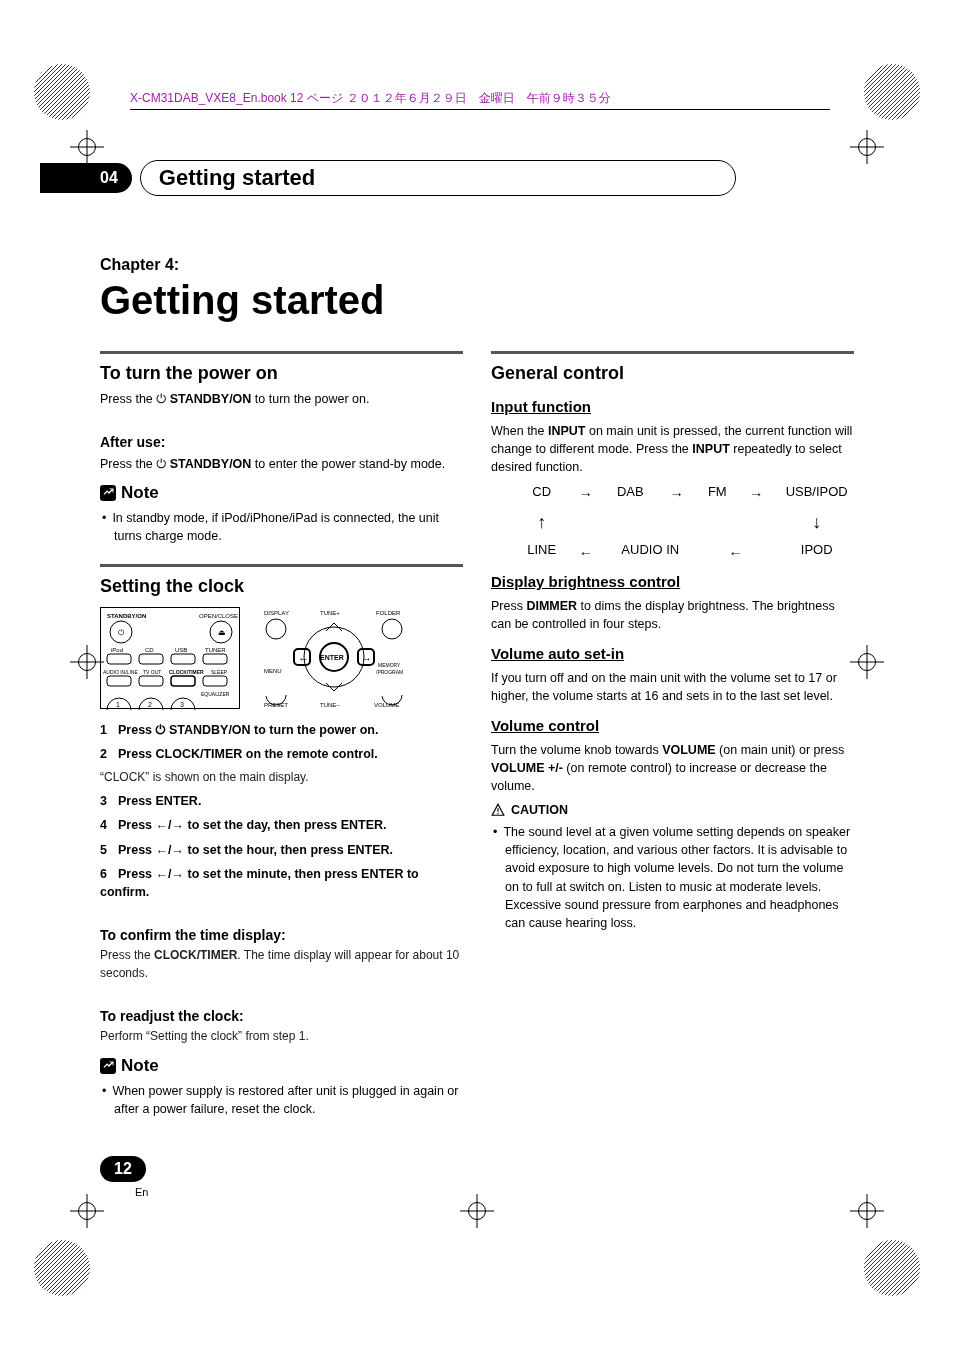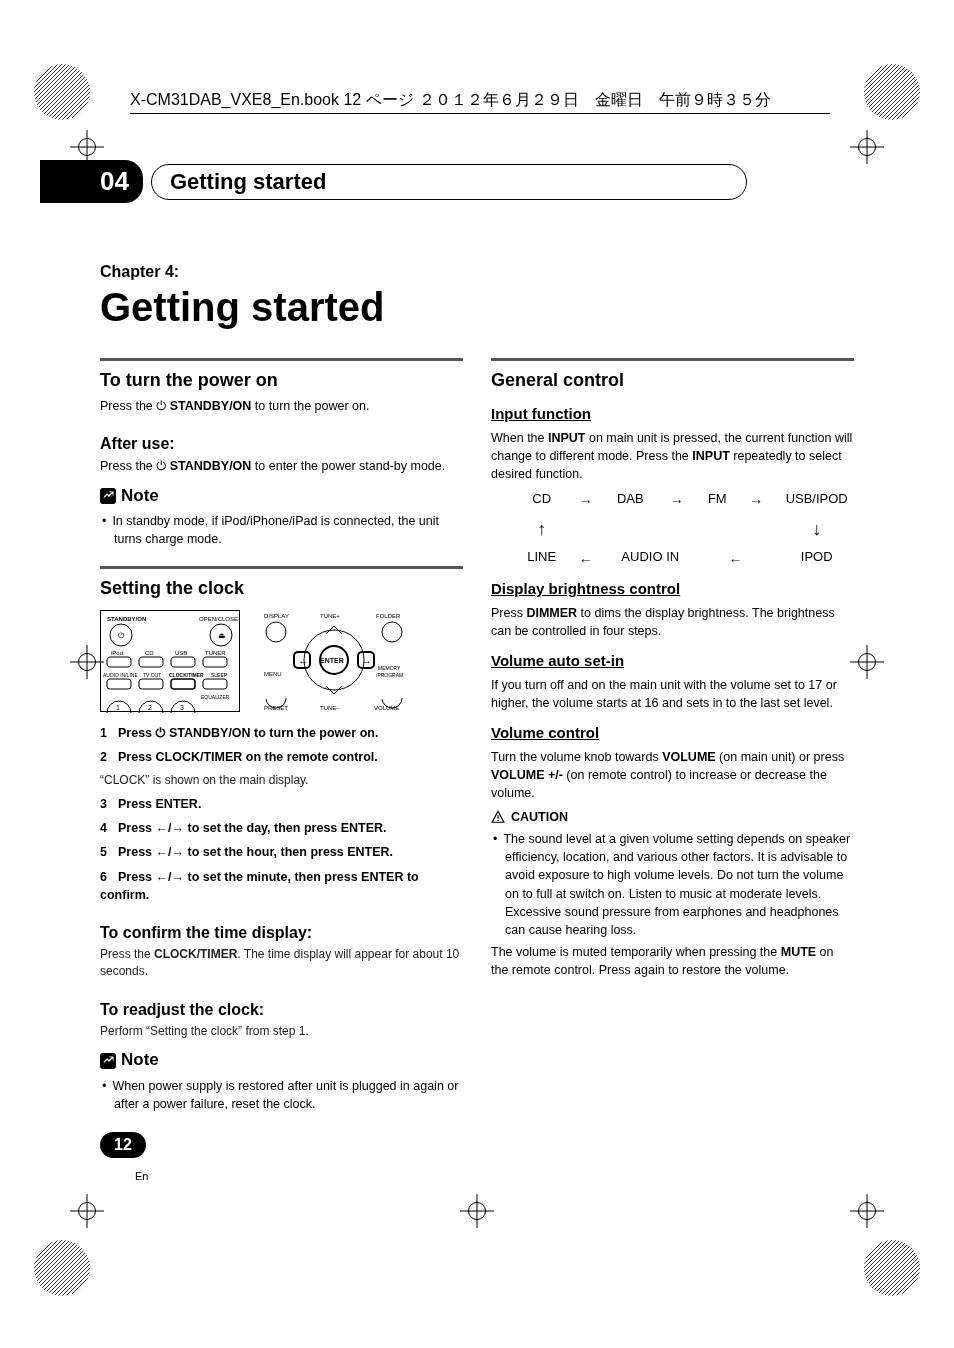--- a/index.html
+++ b/index.html
@@ -24,50 +24,50 @@
   .crossmark::before, .crossmark::after { content:""; position:absolute; background:#000; }
   .crossmark::before { left:50%; top:0; width:1px; height:100%; transform:translateX(-50%);}
   .crossmark::after  { top:50%; left:0; height:1px; width:100%; transform:translateY(-50%);}
   .crossmark .circ { position:absolute; left:50%; top:50%; width:18px; height:18px; border:1px solid #000; border-radius:50%; transform:translate(-50%,-50%);}
   .cm-tl{top:130px; left:70px;} .cm-tr{top:130px; right:70px;}
   .cm-ml{top:645px; left:70px;} .cm-mr{top:645px; right:70px;}
   .cm-bl{bottom:120px; left:70px;} .cm-br{bottom:120px; right:70px;}
   .cm-bc{bottom:120px; left:460px;}
 
   .bookline {
-    position:absolute; top:90px; left:130px; font-size:16px; color:#000000;
+    position:absolute; top:90px; left:130px; font-size:12px; color:#a21caf;
     width:700px;
   }
   .bookline .underline { border-bottom:1px solid #000; padding-bottom:2px; display:inline-block; width:100%;}
 
   .page {
     position: absolute;
     top: 160px; left: 100px; right: 100px; bottom: 150px;
   }
 
   .header-row { display:flex; align-items:center; margin-bottom:60px; }
   .pill {
-    background:#000; color:#fff; font-weight:bold; font-size:26px;
+    background:#000; color:#fff; font-weight:bold; font-size:16px;
     border-radius: 0 18px 18px 0; padding:6px 14px 6px 60px; margin-left:-60px;
   }
   .chapter-tab {
     border:1.5px solid #000; border-radius:22px; padding:4px 420px 4px 18px;
     margin-left:8px; font-size:22px; font-weight:bold;
   }
 
   .cols { display:flex; gap:28px; }
   .col { flex:1; font-size:12.5px; line-height:1.45; }
   .col p { margin-bottom:6px; }
 
   .chapter-kicker { font-size:16px; font-weight:bold; margin-bottom:4px;}
   .chapter-title  { font-size:40px; font-weight:bold; margin-bottom:28px;}
 
   .rule { height:3px; background:#555; margin-bottom:6px;}
   h2.section { font-size:18px; font-weight:bold; margin-bottom:4px;}
-  h3.sub { font-size:16px; font-weight:bold; margin:17px 0 2px; }
+  h3.sub { font-size:14px; font-weight:bold; margin:24px 0 2px; }
   h3.under { text-decoration:underline; font-size:15px; font-weight:bold; margin:10px 0 4px;}
 
   .note-label { display:flex; align-items:center; gap:5px; font-weight:bold; font-size:17px; margin:8px 0 4px;}
   .note-icon { width:16px; height:16px; background:#000; border-radius:3px; display:flex; align-items:center; justify-content:center;}
   .note-icon svg{width:11px;height:11px;}
   ul.note { list-style:none; padding-left:14px;}
   ul.note li::before { content:"•"; margin-left:-12px; margin-right:6px;}
   ul.note li { margin-bottom:4px;}
 
   .step { margin:6px 0 2px; }
@@ -78,23 +78,23 @@
   .caution-label { display:flex; align-items:center; gap:6px; font-weight:bold; font-size:12.5px; margin:6px 0 4px;}
   .warn-tri { width:14px; height:14px; }
 
   .remotes { display:flex; gap:20px; margin:8px 0 12px;}
   .remote-box { border:1px solid #000; width:140px; height:102px; position:relative; font-size:7px; font-family:Arial; }
   .remote-box.small { border:none; width:150px;}
 
   .flowchart { font-size:13px; display:grid; grid-template-columns: auto auto auto auto auto auto auto; row-gap:6px; justify-items:center; align-items:center; margin:6px 0 10px;}
   .flowchart .arr { font-size:14px;}
 
-  .pagefoot { position:absolute; left:0; bottom:16px;}
+  .pagefoot { position:absolute; left:0; bottom:0;}
   .pagefoot .pnum { background:#000; color:#fff; font-weight:bold; font-size:16px; border-radius:14px; padding:4px 14px; display:inline-block;}
-  .pagefoot .lang { font-size:11px; margin-top:12px; margin-left:8px;padding-left:27px;}
+  .pagefoot .lang { font-size:11px; margin-top:4px; margin-left:8px;padding-left:27px;}
 
   .powericon { font-family: Arial; }
 </style>
 </head>
 <body>
 
 <div class="regmark reg-tl"><svg viewBox="0 0 60 60">
       <defs>
         <pattern id="h1" width="4" height="4" patternUnits="userSpaceOnUse">
           <path d="M0 4 L4 0" stroke="#000" stroke-width="0.8"></path>
@@ -310,21 +310,20 @@
             <path d="M12 2 L22 21 H2 Z" fill="none" stroke="#000" stroke-width="2"></path>
             <line x1="12" y1="9" x2="12" y2="15" stroke="#000" stroke-width="2"></line>
             <circle cx="12" cy="18" r="1.2"></circle>
           </svg>
         <span>CAUTION</span>
       </div>
       <ul class="note">
           <li>The sound level at a given volume setting depends on speaker efficiency, location, and various other factors. It is advisable to avoid exposure to high volume levels. Do not turn the volume on to full at switch on. Listen to music at moderate levels. Excessive sound pressure from earphones and headphones can cause hearing loss.</li>
         </ul>
 
-      <p><span>The volume is muted temporarily when pressing the </span><b>MUTE</b><span> on the remote control. Press again to restore the volume.</span></p>
     </div>
   </div>
 
   <div class="pagefoot">
     <div class="pnum">12</div>
     <div class="lang">En</div>
   </div>
 </div>
 
 </body></html>

